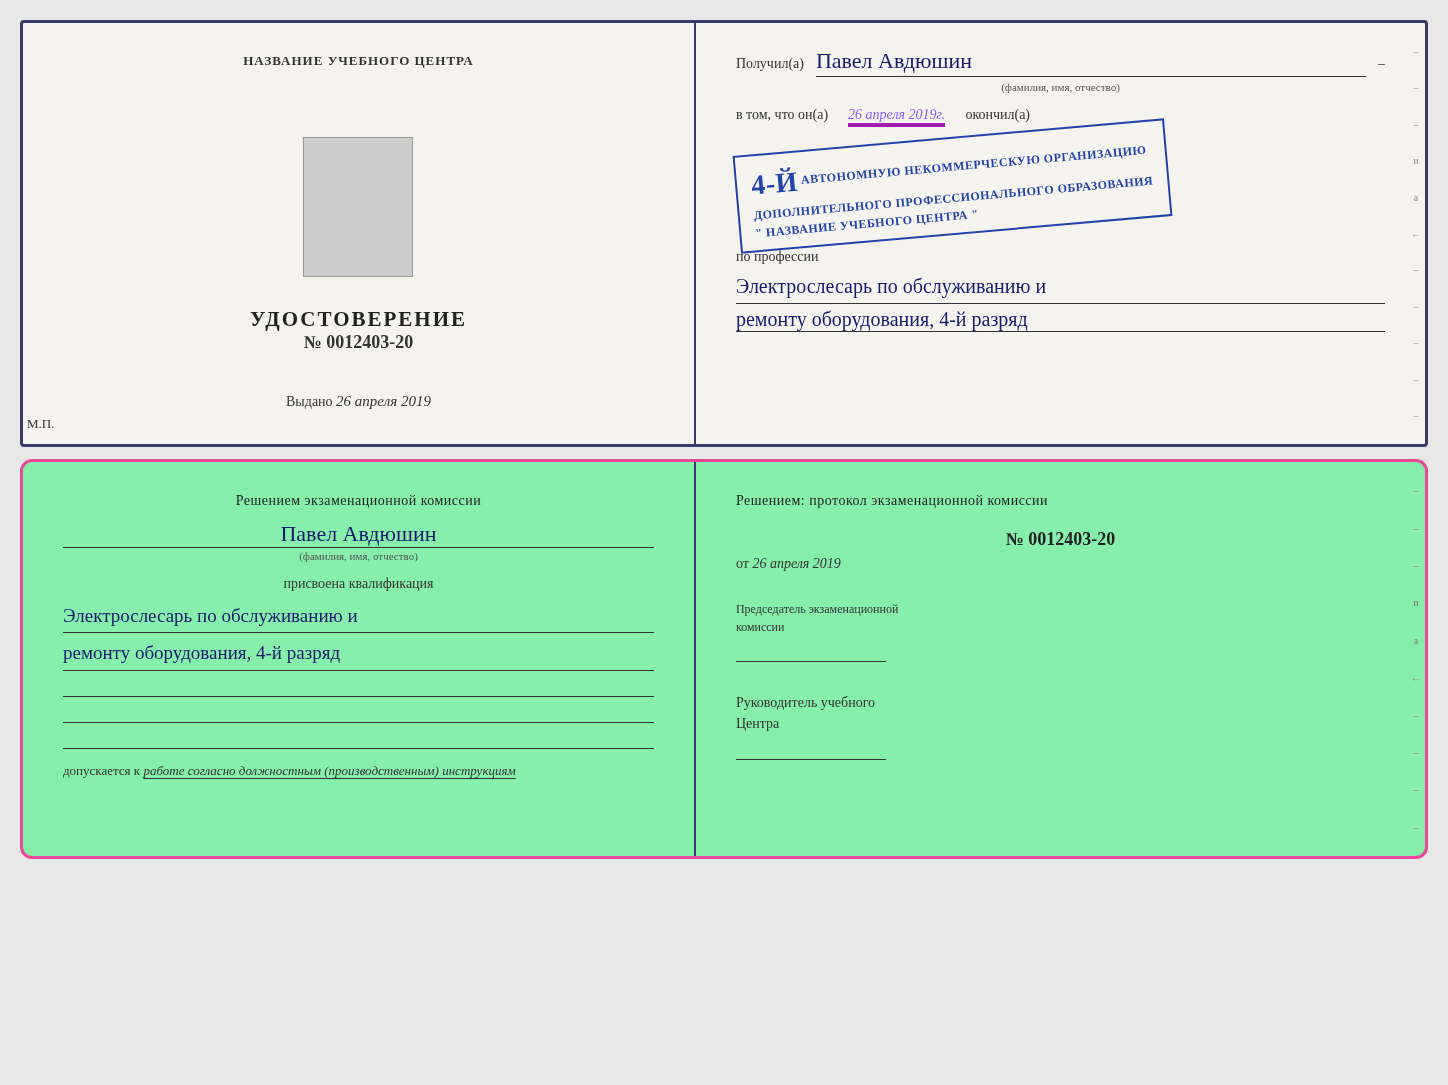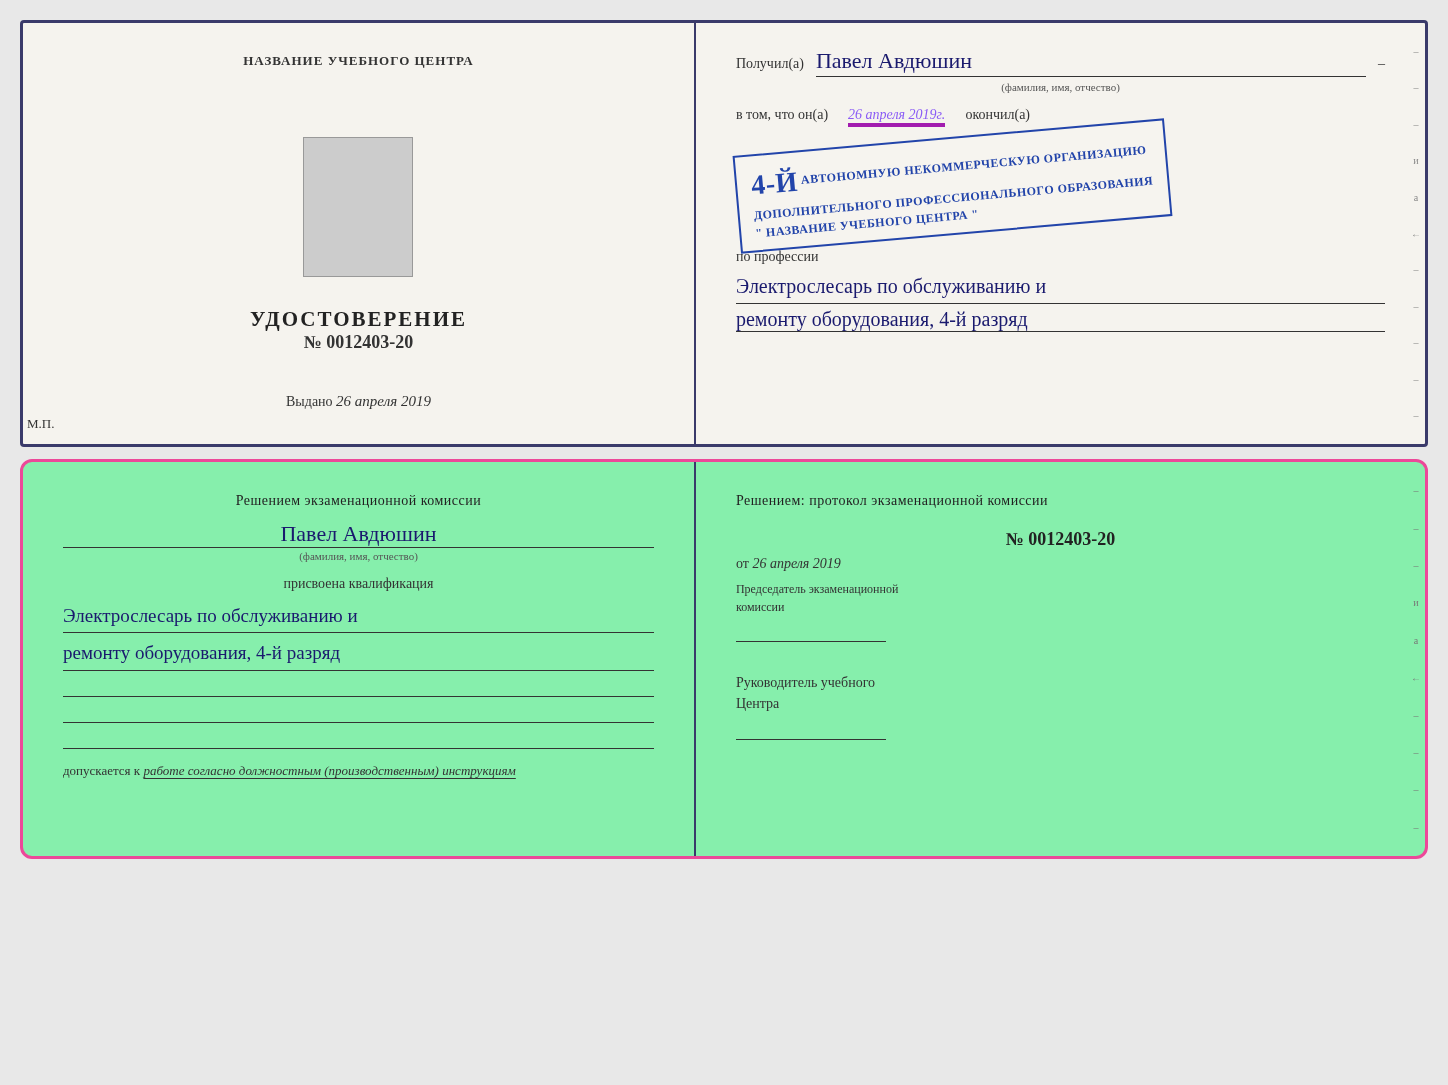--- a/index.html
+++ b/index.html
@@ -320,21 +320,21 @@
       font-weight: bold;
       text-align: center;
       display: block;
       color: #222;
       margin-bottom: 6px;
     }
 
     .ot-line {
       font-size: 14px;
       color: #333;
-      margin-bottom: 8px;
+      margin-bottom: 28px;
     }
 
     .ot-value {
       font-style: italic;
     }
 
     .predsedatel-text {
       font-size: 12px;
       color: #333;
       line-height: 1.5;

